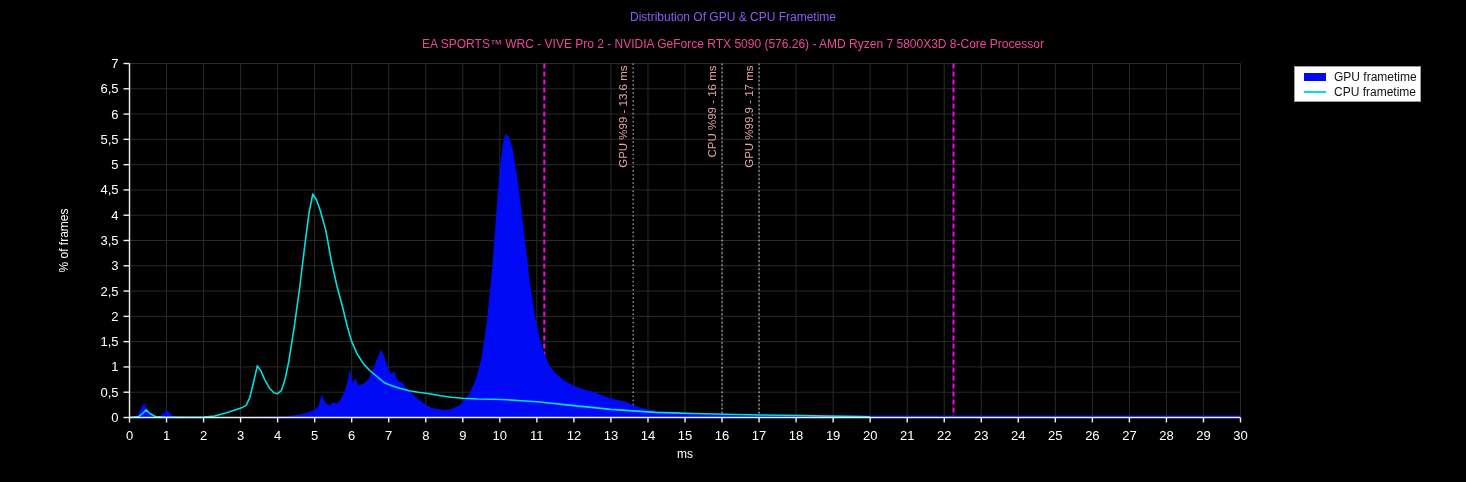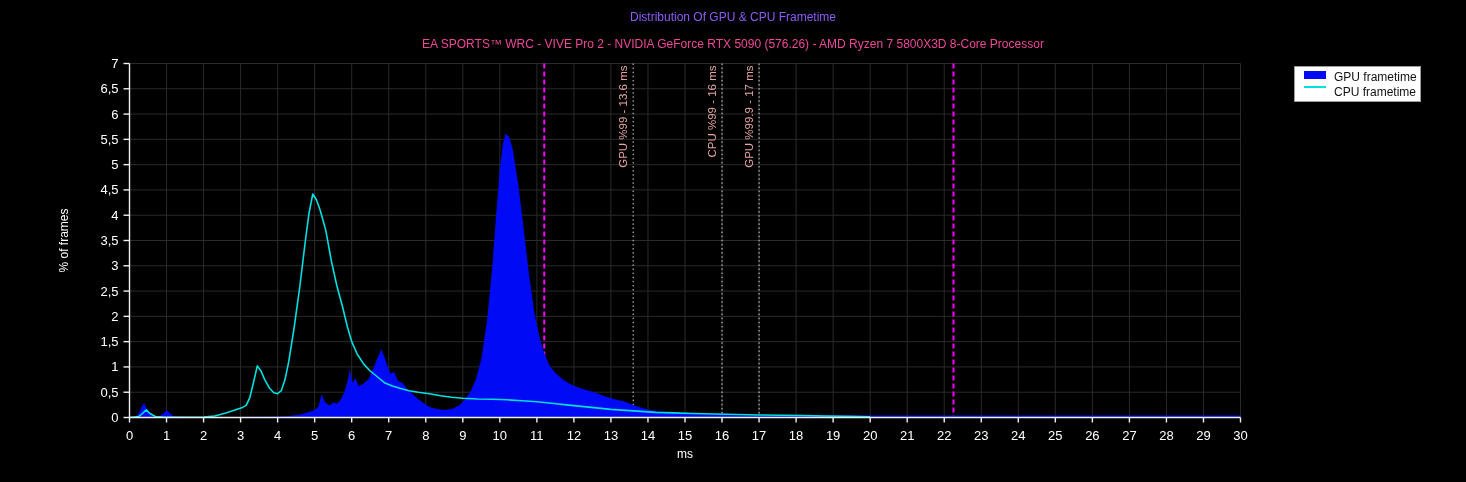--- a/index.html
+++ b/index.html
@@ -6,21 +6,21 @@
   #stage{position:relative;width:1466px;height:482px;background:#000;overflow:hidden;
          font-family:"Liberation Sans", sans-serif;}
   .chart-title{position:absolute;top:11px;left:0;width:100%;text-align:center;
                color:#8b5cf6;font-size:12px;line-height:13px;}
   .chart-subtitle{position:absolute;top:25px;left:0;width:100%;text-align:center;
                   color:#ec4899;font-size:12px;line-height:13px;margin-top:13px;}
   #plot-svg{position:absolute;left:0;top:0;}
   .legend{position:absolute;left:1294px;top:66px;width:127px;height:36px;background:#fff;
           border:1px solid #9a9a9a;box-sizing:border-box;display:flex;flex-direction:column;
           justify-content:center;gap:3px;padding-left:9px;}
-  .legend-row{display:flex;gap:8px;height:12px;}
+  .legend-row{display:flex;align-items:center;gap:8px;height:12px;}
   .legend-swatch-area{width:22px;height:8px;}
   .legend-swatch-line{width:22px;height:2px;}
   .legend-label{color:#111;font-size:12px;line-height:12px;white-space:nowrap;}
 </style>
 </head>
 <body>
 
 <div id="stage">
   <div class="chart-title">Distribution Of GPU &amp; CPU Frametime</div>
   <div class="chart-subtitle">EA SPORTS™ WRC - VIVE Pro 2 - NVIDIA GeForce RTX 5090 (576.26) - AMD Ryzen 7 5800X3D 8-Core Processor</div>

